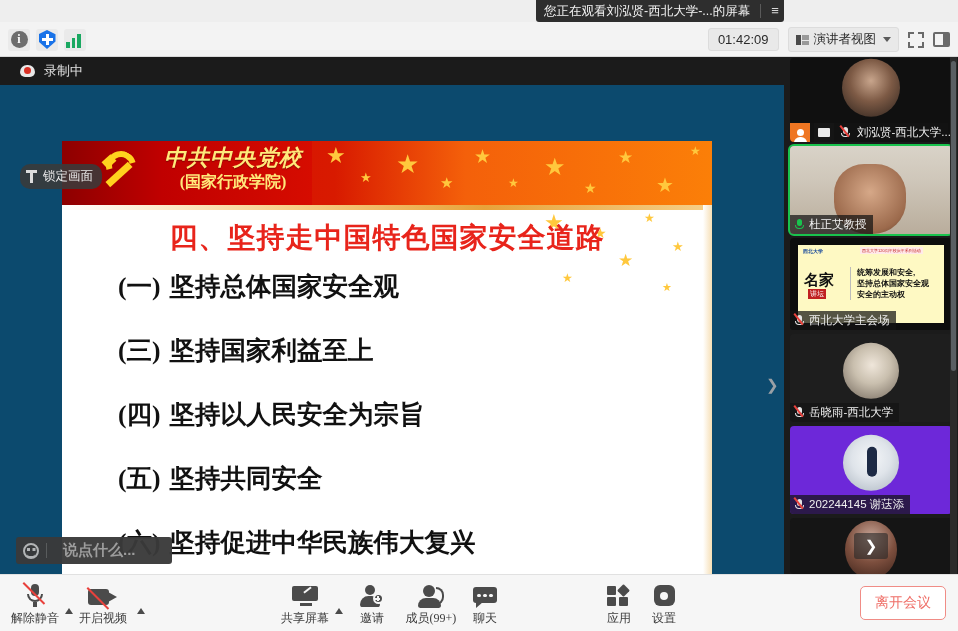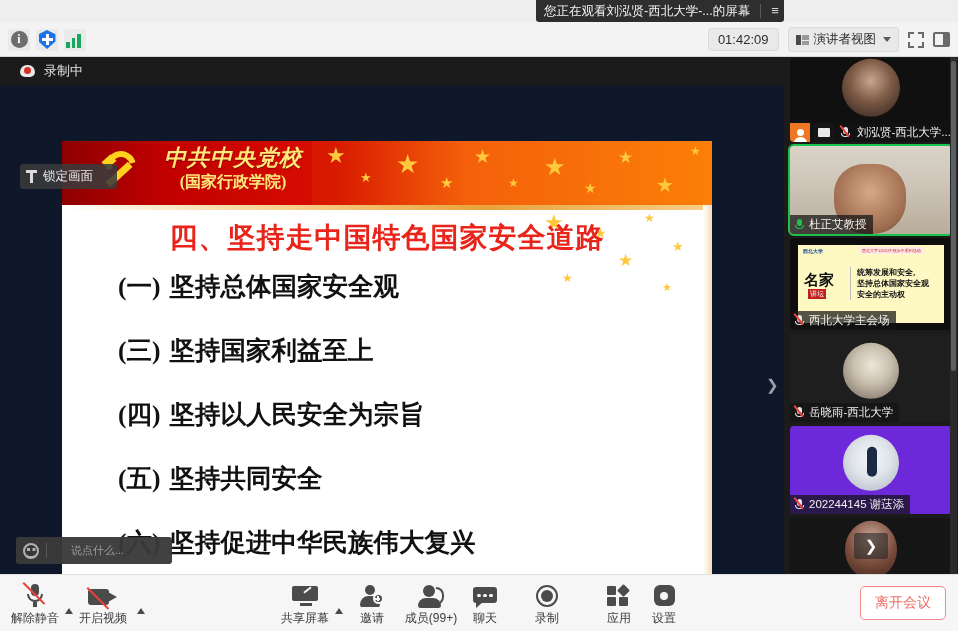--- a/index.html
+++ b/index.html
@@ -43,30 +43,30 @@
   .viewbtn .vicon { width:13px; height:12px; position:relative; }
   .viewbtn .vicon b { position:absolute; background:#4a4a4a; display:block; }
   .caret { width:0;height:0;border-left:4px solid transparent;border-right:4px solid transparent;
     border-top:5px solid #5a5a5a; margin-left:2px;}
   .ic-expand { width:16px; height:16px; position:relative; }
   .ic-expand i { position:absolute; width:6px; height:6px; border:2px solid #6a6a6a; }
   .ic-split { width:17px; height:15px; border:2px solid #6a6a6a; border-radius:2px; position:relative; }
   .ic-split:after{content:"";position:absolute;right:0;top:0;bottom:0;width:5px;background:#6a6a6a;}
 
   
-  .stage { position:absolute; left:0; top:57px; width:784px; height:517px; background:#0f172a; }
+  .stage { position:absolute; left:0; top:57px; width:784px; height:517px; background:#0c4a6e; }
 
   .recbar { position:absolute; left:0; top:0; width:784px; height:28px;
     background:#1b1b1b; color:#e2e2e2; font-size:13px; display:flex; align-items:center;
     padding-left:20px; gap:9px; }
   .rec-dot { width:15px; height:12px; background:#e8e8e8; border-radius:7px 7px 5px 5px; position:relative;}
   .rec-dot:after{content:"";position:absolute;left:4px;top:2px;width:7px;height:7px;border-radius:50%;background:#d93025;}
 
   .pin { position:absolute; left:20px; top:107px; background:rgba(58,58,58,0.88);
-    color:#e9e9e9; font-size:12.5px; border-radius:3px; padding:4px 24px 4px 6px;
+    color:#e9e9e9; font-size:12.5px; border-radius:10px; padding:4px 9px 4px 6px;
     display:flex; align-items:center; gap:6px; z-index:8; }
   .pin-ic { width:11px; height:13px; position:relative; }
   .pin-ic:before{content:"";position:absolute;left:0;top:0;width:11px;height:3px;background:#dcdcdc;}
   .pin-ic:after{content:"";position:absolute;left:4px;top:3px;width:3px;height:10px;background:#dcdcdc;}
 
   
   .slide { position:absolute; left:62px; top:84px; width:650px; height:483px;
     background:#ffffff; overflow:hidden; }
   .slide-top { position:absolute; left:0; top:0; width:650px; height:64px;
     background:linear-gradient(90deg,#d50000 0%,#d81a00 42%,#f4600a 62%,#fb7f08 100%); overflow:hidden;}
@@ -105,21 +105,21 @@
   .chatbar { position:absolute; left:16px; top:480px; width:156px; height:27px;
     background:#3a3a3a; border-radius:3px; display:flex; align-items:center; z-index:9;
     opacity:.96; }
   .smiley { width:16px; height:16px; border-radius:50%; border:2px solid #b9b9b9;
     margin:0 7px; position:relative; flex:none;}
   .smiley:before{content:"";position:absolute;left:2px;top:3px;width:2.5px;height:3px;background:#b9b9b9;
     box-shadow:5.5px 0 0 #b9b9b9;}
   .smiley:after{content:"";position:absolute;left:2px;top:7px;width:8px;height:4px;
     border-bottom:2px solid #b9b9b9;border-radius:0 0 6px 6px;}
   .chat-div { width:1px; height:15px; background:#5d5d5d; }
-  .chat-ph { color:#9a9a9a; font-size:11px; margin-left:24px; }
+  .chat-ph { color:#9a9a9a; font-size:15px; margin-left:16px;font-weight:bold; }
 
   .collapse-arrow { position:absolute; left:766px; top:319px; color:#9aa0a6;
     font-size:15px; z-index:9; }
 
   
   .panel { position:absolute; left:784px; top:57px; width:174px; height:517px;
     background:#1b1b1b; }
   .thumb { position:absolute; left:6px; width:162px; background:#262626;
     border-radius:4px; overflow:hidden; }
   .thumb.active { outline:2px solid #19c34d; }
@@ -149,21 +149,21 @@
     width:34px; height:26px; background:rgba(40,40,40,.62); border-radius:3px;
     color:#fff; font-size:15px; display:flex; align-items:center; justify-content:center; }
   .pscroll { position:absolute; right:1px; top:0; width:7px; height:517px; background:#2b2b2b; }
   .pscroll i { position:absolute; left:1px; top:4px; width:5px; height:310px;
     background:#5a5f63; border-radius:3px; display:block; }
 
   
   .bottom { position:absolute; left:0; top:574px; width:958px; height:57px;
     background:#f6f6f6; border-top:1px solid #e1e1e1; }
   .bitem { position:absolute; top:6px; display:flex; flex-direction:column;
-    align-items:center; width:64px; }
+    align-items:center; width:64px;font-family:Liberation Serif, serif; }
   .bicon { height:26px; display:flex; align-items:flex-end; justify-content:center; }
   .blabel { font-size:12px; color:#3c3c3c; margin-top:3px; white-space:nowrap; }
   .bcaret { position:absolute; top:27px; width:0;height:0;
     border-left:4.5px solid transparent;border-right:4.5px solid transparent;
     border-bottom:6px solid #4b4b4b;}
   .leave { position:absolute; right:12px; top:11px; border:1px solid #f08c86;
     color:#ef6f68; background:#fff; border-radius:5px; font-size:14px;
     padding:7px 14px; }
 
   .slashred { position:absolute; left:-1px; top:-2px; width:32px; height:2px;
@@ -460,28 +460,20 @@
       <span class="bicon">
         <span style="position:relative;width:24px;height:20px;display:block;">
           <b style="position:absolute;left:0;top:0;width:24px;height:16px;border-radius:3px;background:#4b4b4b;display:block;"></b>
           <i style="position:absolute;left:3px;top:15px;width:0;height:0;border-left:7px solid #4b4b4b;border-bottom:6px solid transparent;display:block;"></i>
           <u style="position:absolute;left:4px;top:6.5px;width:3.5px;height:3.5px;border-radius:50%;background:#f6f6f6;box-shadow:6px 0 0 #f6f6f6,12px 0 0 #f6f6f6;display:block;"></u>
         </span>
       </span>
       <span class="blabel">聊天</span>
     </div>
 
-    <div class="bitem" style="left:515px">
-      <span class="bicon">
-        <span style="width:22px;height:22px;border-radius:50%;border:2px solid #4b4b4b;display:block;position:relative;">
-          <b style="position:absolute;left:3px;top:3px;width:12px;height:12px;border-radius:50%;background:#4b4b4b;display:block;"></b>
-        </span>
-      </span>
-      <span class="blabel">录制</span>
-    </div>
 
     <div class="bitem" style="left:587px">
       <span class="bicon">
         <span style="position:relative;width:24px;height:22px;display:block;">
           <b style="position:absolute;left:0;top:1px;width:9px;height:9px;background:#4b4b4b;border-radius:1px;display:block;"></b>
           <i style="position:absolute;left:0;top:12px;width:9px;height:9px;background:#4b4b4b;border-radius:1px;display:block;"></i>
           <u style="position:absolute;left:12px;top:12px;width:9px;height:9px;background:#4b4b4b;border-radius:1px;display:block;"></u>
           <span style="position:absolute;left:12px;top:1px;width:9px;height:9px;background:#4b4b4b;transform:rotate(45deg);border-radius:1px;display:block;"></span>
         </span>
       </span>

